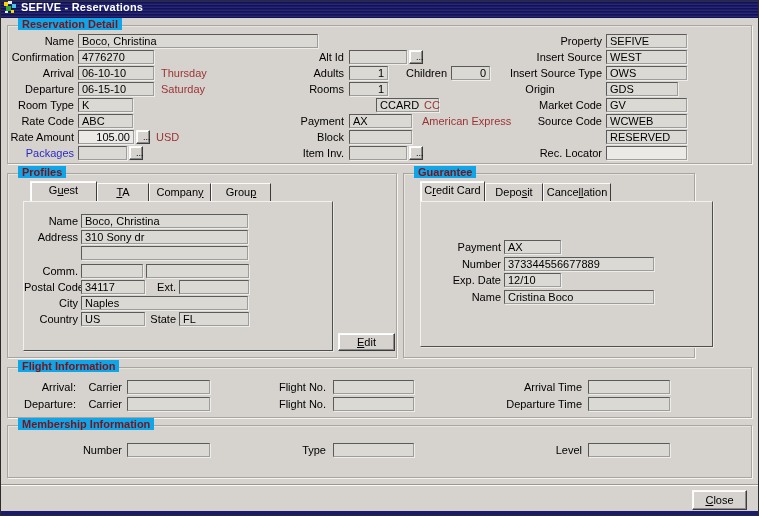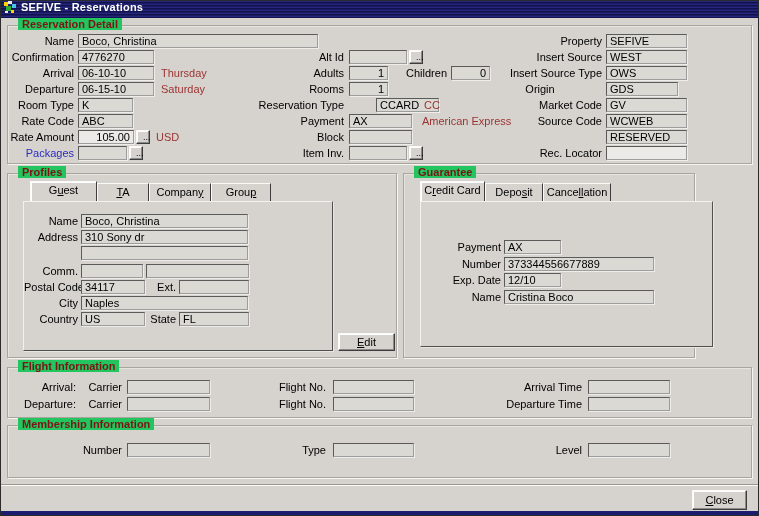--- a/index.html
+++ b/index.html
@@ -15,21 +15,21 @@
     display:flex;gap:4px;padding-left:3px;
   }
   .titlebar .title{color:#fff;font-weight:bold;font-size:11px;letter-spacing:.2px;}
   .bottomframe{position:absolute;left:0;bottom:0;width:100%;height:4px;background:#1b1b6f;}
   .fs{
     position:absolute;border:1px solid #a8a59e;
     box-shadow:1px 1px 0 #f5f4f1, inset 1px 1px 0 #e6e4df;
     background:#d6d3ce;
   }
   .legend{
-    position:absolute;top:-8px;left:10px;padding:0 4px;background:#22c55e;
+    position:absolute;top:-8px;left:10px;padding:0 4px;background:#0ea5e9;
     color:#7b1417;font-weight:bold;font-size:11px;white-space:nowrap;
   }
   .lbl{position:absolute;height:14px;line-height:14px;text-align:right;white-space:nowrap;}
   .lbl.link{color:#2b2bc4;}
   .fld{
     position:absolute;height:14px;background:#dbd9d4;
     border:1px solid;border-color:#5a5a5a #9d9d9d #9d9d9d #5a5a5a;
     box-shadow:1px 1px 0 #eeedea;
     padding:0 3px;line-height:12px;white-space:nowrap;overflow:hidden;
   }
@@ -111,21 +111,20 @@
     <button class="btn dots" style="left:401px;top:24px;">...</button>
 
     <span class="lbl" style="left:220px;top:40px;width:116px;">Adults</span>
     <div class="fld num" style="left:341px;top:40px;width:39px;">1</div>
     <span class="lbl" style="left:388px;top:40px;width:51px;">Children</span>
     <div class="fld num" style="left:443px;top:40px;width:39px;">0</div>
 
     <span class="lbl" style="left:220px;top:56px;width:116px;">Rooms</span>
     <div class="fld num" style="left:341px;top:56px;width:39px;">1</div>
 
-    <span class="lbl" style="left:220px;top:72px;width:116px;">Reservation Type</span>
     <div class="fld" style="left:341px;top:72px;width:63px;margin-left:27px;">CCARD</div>
     <span class="note" style="left:416px;top:72px;">CC</span>
 
     <span class="lbl" style="left:220px;top:88px;width:116px;">Payment</span>
     <div class="fld" style="left:341px;top:88px;width:63px;">AX</div>
     <span class="note" style="left:414px;top:88px;">American Express</span>
 
     <span class="lbl" style="left:220px;top:104px;width:116px;">Block</span>
     <div class="fld" style="left:341px;top:104px;width:63px;"></div>
 

